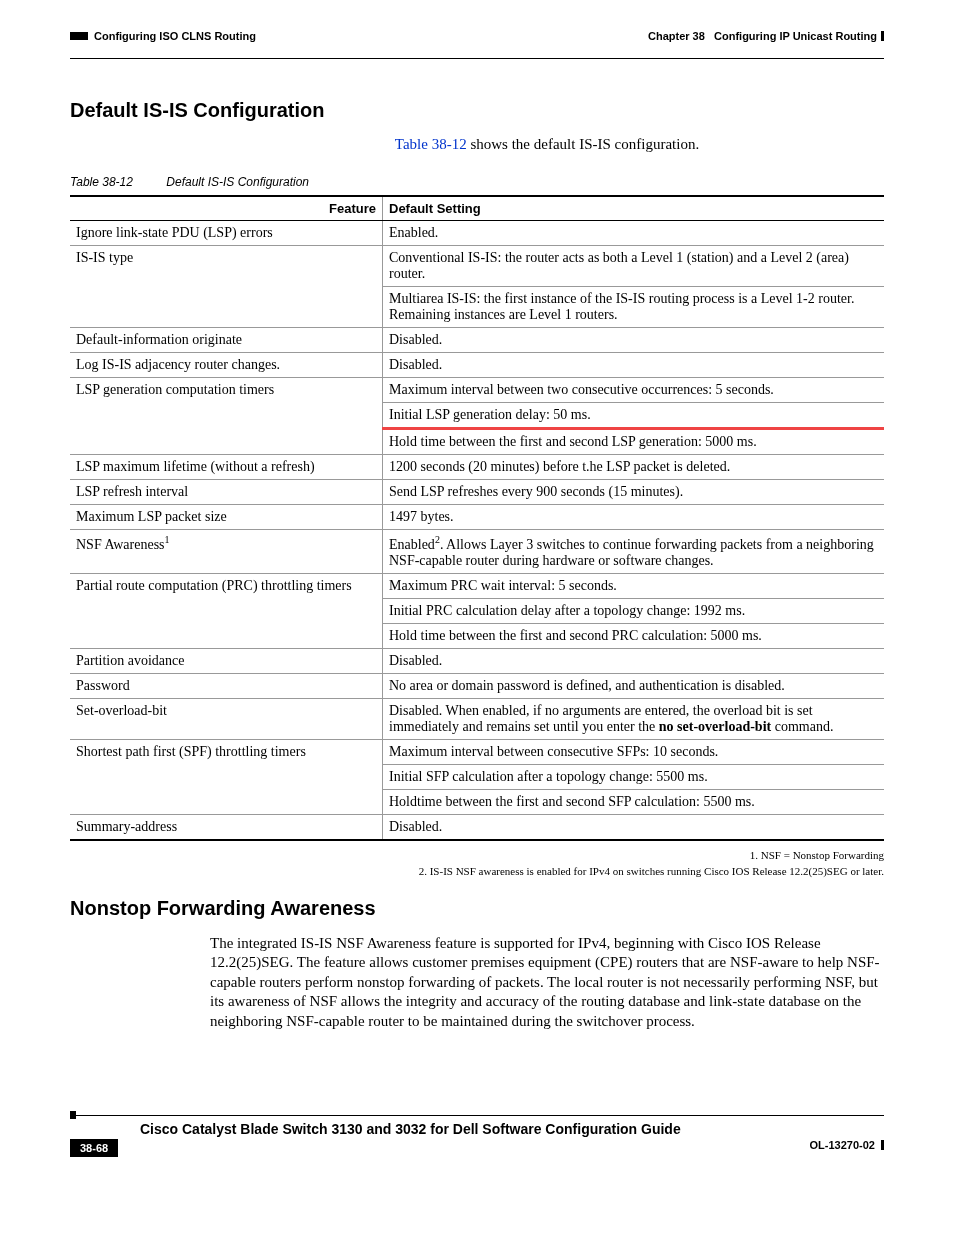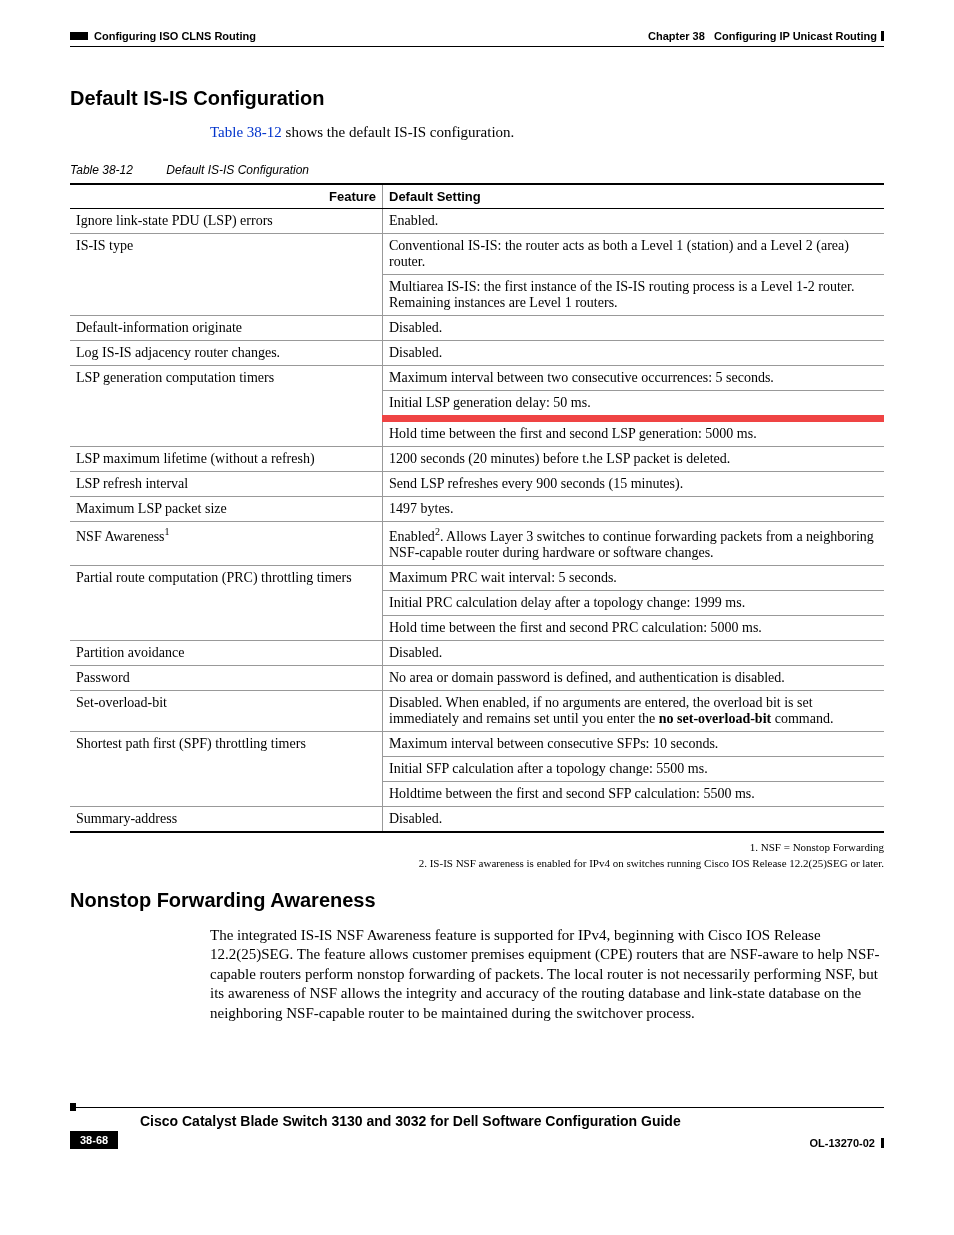--- a/index.html
+++ b/index.html
@@ -12,21 +12,21 @@
     width: 954px;
     box-sizing: border-box;
   }
   .header-row {
     display: flex;
     justify-content: space-between;
     align-items: flex-end;
     font-family: Arial, Helvetica, sans-serif;
     font-size: 11px;
     font-weight: bold;
-    margin-bottom: 4px;
+    margin-bottom: 16px;
   }
   .header-left {
     display: flex;
     align-items: center;
   }
   .black-box {
     width: 18px;
     height: 8px;
     background: #000;
     margin-right: 6px;
@@ -48,20 +48,21 @@
   }
   h2.section-heading {
     font-family: Arial, Helvetica, sans-serif;
     font-weight: bold;
     font-size: 20px;
     margin: 20px 0 14px 0;
   }
   .intro-line {
     margin: 0 0 22px 140px;
     font-size: 15px;
+    text-align: center;
   }
   .intro-line .link {
     color: #0033cc;
   }
   .table-caption {
     font-family: Arial, Helvetica, sans-serif;
     font-size: 12px;
     font-weight: normal;
     font-style: italic;
     margin-bottom: 6px;
@@ -127,21 +128,21 @@
   }
   .footer-title {
     font-family: Arial, Helvetica, sans-serif;
     font-size: 14px;
     font-weight: bold;
     margin: 2px 0 2px 70px;
   }
   .footer-row {
     display: flex;
     justify-content: space-between;
-    align-items: flex-end;
+    align-items: flex-start;
     font-family: Arial, Helvetica, sans-serif;
     font-size: 11px;
     font-weight: bold;
   }
   .page-badge {
     background: #000;
     color: #fff;
     padding: 3px 10px;
     font-size: 11px;
   }
@@ -209,21 +210,21 @@
     </tr>
     <tr class="row-sep">
       <td>Log IS-IS adjacency router changes.</td>
       <td>Disabled.</td>
     </tr>
     <tr>
       <td rowspan="3" style="border-bottom:1px solid #999">LSP generation computation timers</td>
       <td style="border-bottom:1px solid #999">Maximum interval between two consecutive occurrences: 5 seconds.</td>
     </tr>
     <tr>
-      <td style="border-bottom:7px solid #ef4444">Initial LSP generation delay: 50 ms.</td>
+      <td style="border-bottom:3px solid #ef4444">Initial LSP generation delay: 50 ms.</td>
     </tr>
     <tr class="row-sep">
       <td>Hold time between the first and second LSP generation: 5000 ms.</td>
     </tr>
     <tr class="row-sep">
       <td>LSP maximum lifetime (without a refresh)</td>
       <td>1200 seconds (20 minutes) before t.he LSP packet is deleted.</td>
     </tr>
     <tr class="row-sep">
       <td>LSP refresh interval</td>
@@ -235,21 +236,21 @@
     </tr>
     <tr class="row-sep">
       <td><span>NSF Awareness</span><sup>1</sup></td>
       <td><span>Enabled</span><sup>2</sup><span>. Allows Layer 3 switches to continue forwarding packets from a neighboring NSF-capable router during hardware or software changes.</span></td>
     </tr>
     <tr>
       <td rowspan="3" style="border-bottom:1px solid #999">Partial route computation (PRC) throttling timers</td>
       <td style="border-bottom:1px solid #999">Maximum PRC wait interval: 5 seconds.</td>
     </tr>
     <tr>
-      <td style="border-bottom:1px solid #999">Initial PRC calculation delay after a topology change: 1999 ms.</td>
+      <td style="border-bottom:1px solid #999">Initial PRC calculation delay after a topology change: 1992 ms.</td>
     </tr>
     <tr class="row-sep">
       <td>Hold time between the first and second PRC calculation: 5000 ms.</td>
     </tr>
     <tr class="row-sep">
       <td>Partition avoidance</td>
       <td>Disabled.</td>
     </tr>
     <tr class="row-sep">
       <td>Password</td>

